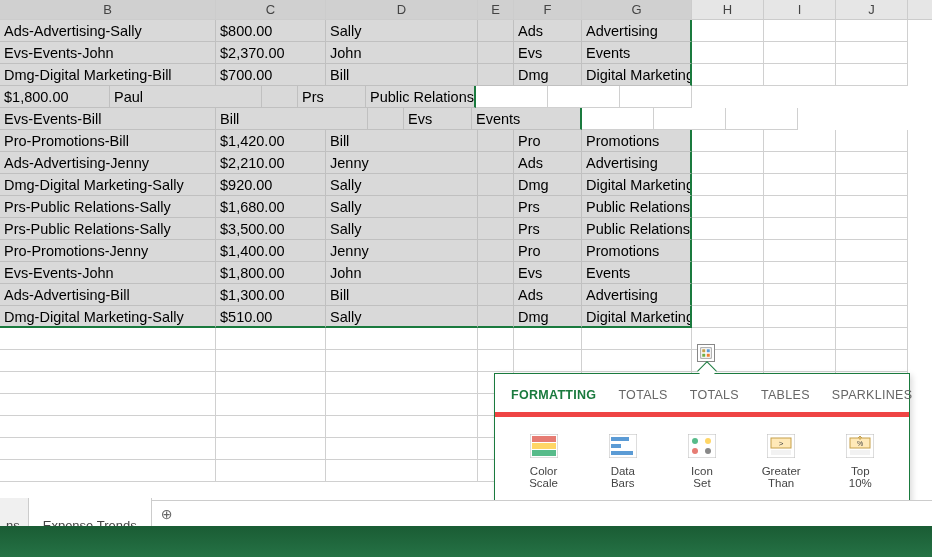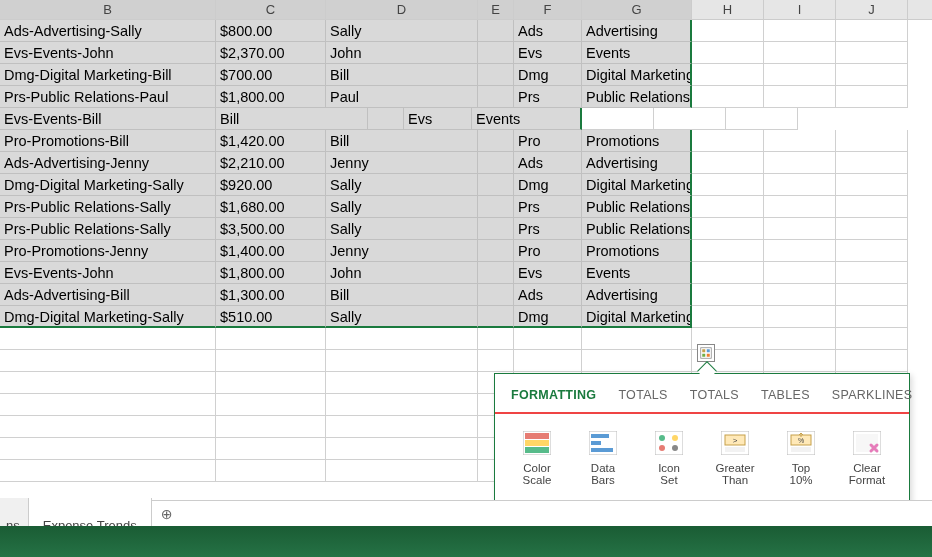--- a/index.html
+++ b/index.html
@@ -97,21 +97,21 @@
   background: #fff;
   border-left: 1px solid #1a7a3e;
   border-top: 1px solid #1a7a3e;
   transform: rotate(45deg);
   z-index: 2;
 }
 .tabs {
   display: flex;
   padding: 14px 16px 10px 16px;
   gap: 22px;
-  border-bottom: 2px solid #ef4444;
+  border-bottom: 5px solid #ef4444;
 }
 .tab {
   font-size: 12.5px;
   color: #666;
   cursor: pointer;
   letter-spacing: 0.3px;
 }
 .tab.active { color: #1a7a3e; font-weight: 600; }
 .options {
   display: flex;
@@ -226,21 +226,20 @@
         <div class="cell sel w-c num">$700.00</div>
         <div class="cell sel w-d">Bill</div>
         <div class="cell sel w-e"></div>
         <div class="cell sel w-f">Dmg</div>
         <div class="cell sel w-g sel-border-right">Digital Marketing</div>
         <div class="cell w-h"></div>
         <div class="cell w-i"></div>
         <div class="cell w-j"></div>
       </div>
       <div class="row">
-        <div class="cell sel w-b">Prs-Public Relations-Paul</div>
         <div class="cell sel w-c num">$1,800.00</div>
         <div class="cell sel w-d">Paul</div>
         <div class="cell sel w-e"></div>
         <div class="cell sel w-f">Prs</div>
         <div class="cell sel w-g sel-border-right">Public Relations</div>
         <div class="cell w-h"></div>
         <div class="cell w-i"></div>
         <div class="cell w-j"></div>
       </div>
       <div class="row">
@@ -506,30 +505,20 @@
         <svg width="28" height="24">
             <rect x="0" y="0" width="28" height="24" fill="#fff" stroke="#bbb"></rect>
             <rect x="4" y="4" width="20" height="10" fill="#ffe9b8" stroke="#c6a04a"></rect>
             <text x="14" y="12" font-size="7" text-anchor="middle" fill="#444">%</text>
             <path d="M14 2 L14 6 M12 4 L14 2 L16 4" stroke="#c6a04a" fill="none"></path>
             <rect x="4" y="16" width="20" height="5" fill="#f2f2f2"></rect>
           </svg>
       </div>
       <div><span>Top</span><br><span>10%</span></div>
     </div>
-    <div class="opt">
-      <div class="opt-icon">
-        <svg width="28" height="24">
-            <rect x="0" y="0" width="28" height="24" fill="#fff" stroke="#bbb"></rect>
-            <rect x="3" y="3" width="22" height="18" fill="#f7f7f7"></rect>
-            <path d="M18 14 L24 20 M24 14 L18 20" stroke="#e67cba" stroke-width="3" stroke-linecap="round"></path>
-          </svg>
-      </div>
-      <div><span>Clear</span><br><span>Format</span></div>
-    </div>
   </div>
   <div class="hint">Conditional Formatting uses rules to highlight interesting data.</div>
 </div>
 
 <div class="sheet-tabs">
   <div class="sheet-tab first">ns</div>
   <div class="sheet-tab">Expense Trends</div>
   <div class="add-sheet">⊕</div>
 </div>
 

